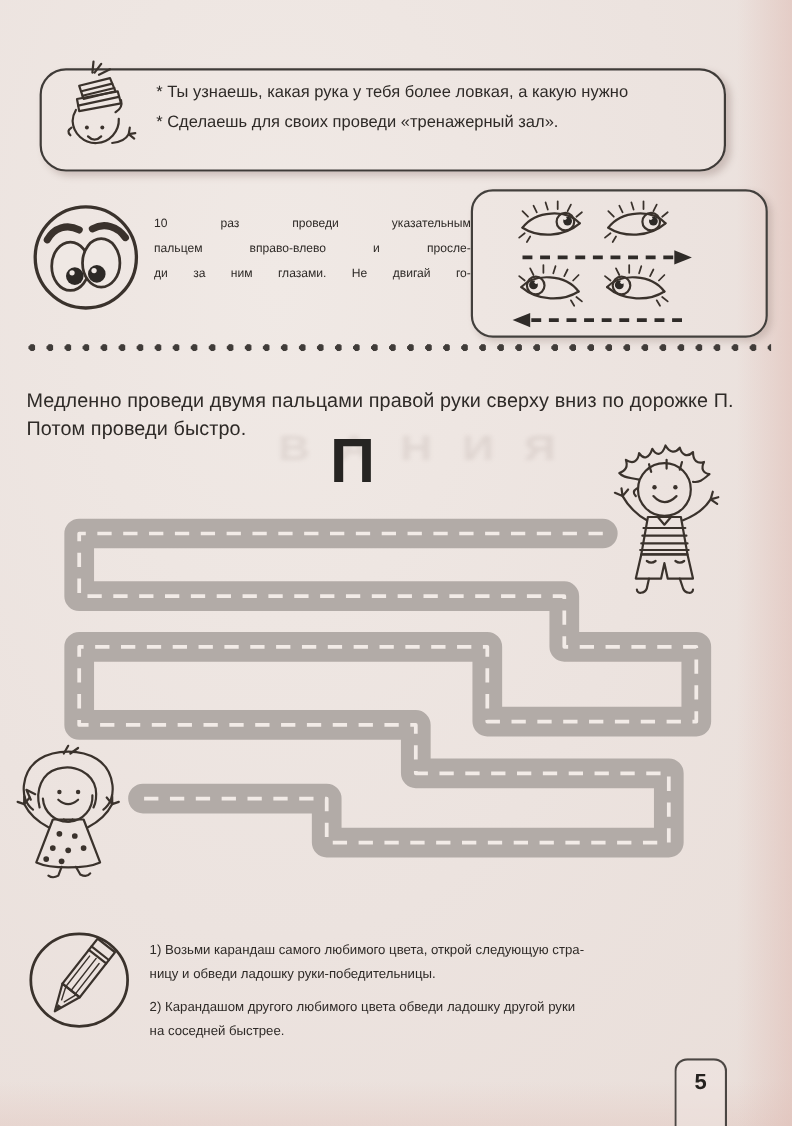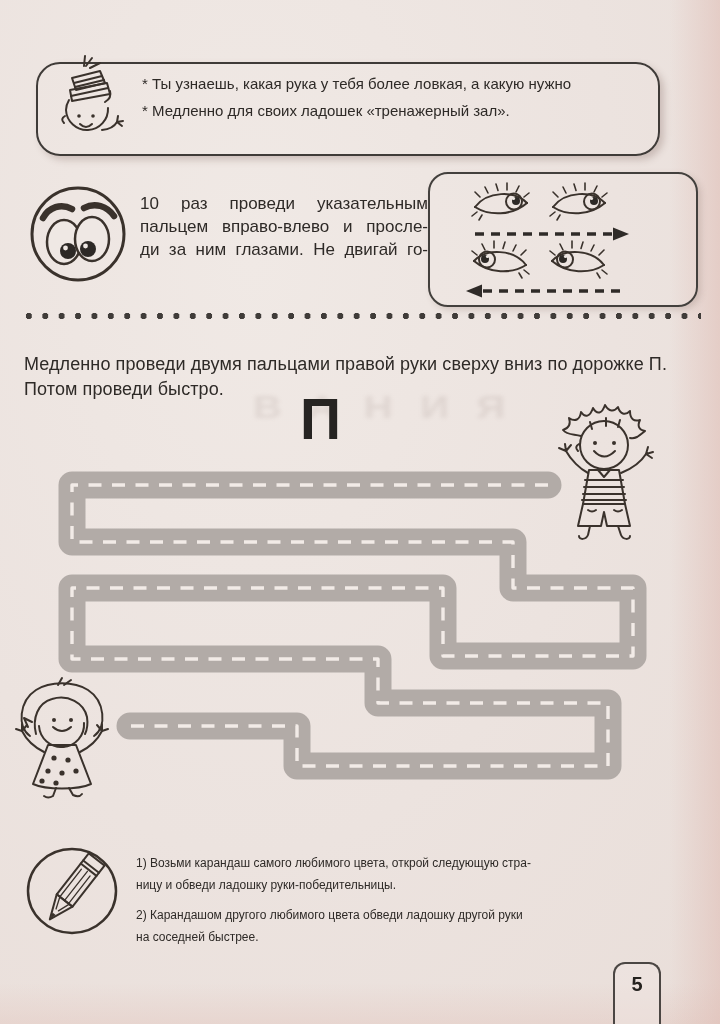--- a/index.html
+++ b/index.html
@@ -20,21 +20,21 @@
 
   
   .intro-box{left:36px;top:62px;width:620px;height:90px;border:2px solid #3f3b38;
     border-radius:24px;box-shadow:4px 4px 7px rgba(120,90,84,.28);}
   .intro-text{left:142px;top:74px;width:480px;font-size:15px;line-height:20.5px;}
   .intro-text .b2{margin-top:6px;}
   .intro-char{left:42px;top:54px;width:90px;height:100px;}
 
   
   .face-icon{left:28px;top:180px;width:100px;height:104px;}
-  .eye-text{left:140px;top:192px;width:288px;font-size:17px;line-height:23px;}
+  .eye-text{left:140px;top:192px;width:288px;font-size:11px;line-height:23px;}
   .eye-text .j{text-align:justify;text-align-last:justify;}
   .eyes-box{left:428px;top:172px;width:266px;height:131px;border:2px solid #43403d;
     border-radius:20px;box-shadow:3px 3px 6px rgba(120,90,84,.22);}
 
   .dots-sep{left:25px;top:312px;width:676px;height:8px;
     background-image:radial-gradient(circle 3.2px at 4px 4px,#403c39 97%,rgba(64,60,57,0) 100%);
     background-size:16.4px 8px;background-repeat:repeat-x;}
 
   .trace-text{left:24px;top:352px;width:660px;font-size:18px;line-height:25px;letter-spacing:.1px;}
 
@@ -79,21 +79,21 @@
       <path d="M23,62 q-5,3 -1,7"></path>
       <circle cx="37" cy="62" r="1.8" fill="#3a322c" stroke="none"></circle>
       <circle cx="51" cy="62" r="1.8" fill="#3a322c" stroke="none"></circle>
       <path d="M38,70 q6,6 12,0"></path>
       <path d="M60,76 q11,-1 15,-8"></path>
       <path d="M75,68 l6,-1 M75,68 l1,-6 M75,68 l5,4"></path>
     </g>
   </svg>
   <div class="abs intro-text">
     <div class="nowrap">* Ты узнаешь, какая рука у тебя более ловкая, а какую нужно</div>
-    <div class="nowrap b2">* Медленно для своих ладошек «тренажерный зал».</div>
+    <div class="nowrap b2">* Сделаешь для своих проведи «тренажерный зал».</div>
   </div>
 
   <svg class="abs face-icon" viewBox="0 0 100 104">
     <g class="doodle">
       <circle cx="50" cy="54" r="46" stroke-width="3"></circle>
       <ellipse cx="36" cy="62" rx="17" ry="22" stroke-width="2.5" fill="#efe8e4"></ellipse>
       <ellipse cx="64" cy="59" rx="17" ry="22" stroke-width="2.5" fill="#efe8e4"></ellipse>
       <circle cx="40" cy="71" r="8" fill="#2d2926" stroke="none"></circle>
       <circle cx="37.5" cy="68" r="2.4" fill="#efe8e4" stroke="none"></circle>
       <circle cx="60" cy="69" r="8" fill="#2d2926" stroke="none"></circle>

